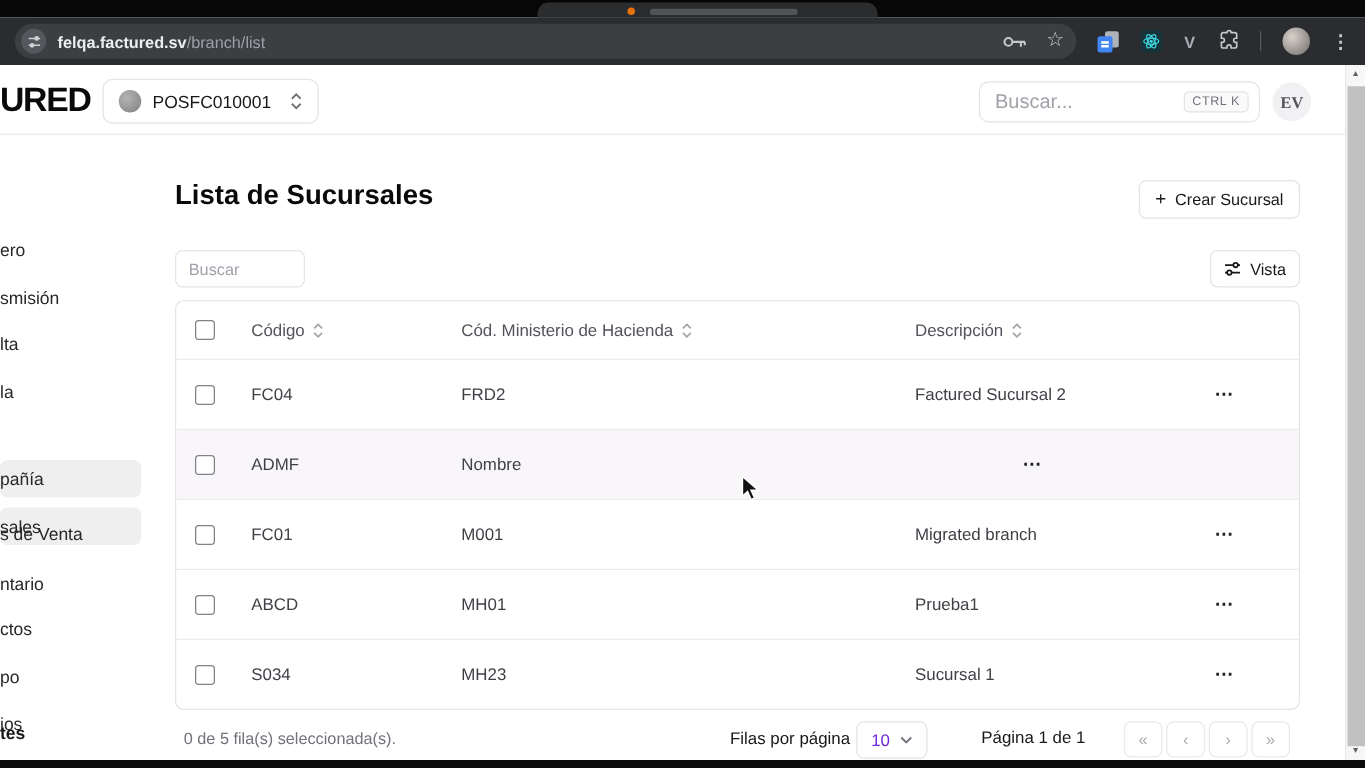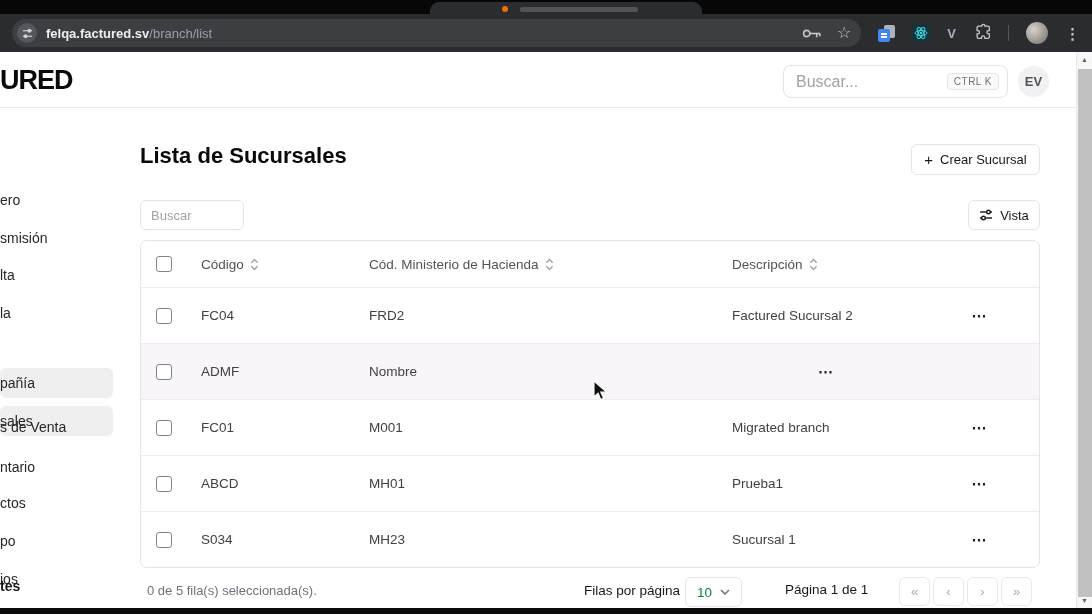--- a/index.html
+++ b/index.html
@@ -42,21 +42,21 @@
   .app { position:absolute; left:0; top:52px; width:1092px; height:562px; background:#fff; }
   .app-header { position:absolute; left:0; top:0; width:1076px; height:56px; border-bottom:1px solid #ebebeb; background:#fff; }
   .logo { position:absolute; left:0; top:13px; font-size:27px; font-weight:900; letter-spacing:-1px; color:#0a0a0a; }
   .company-select { position:absolute; left:82px; top:11px; width:173px; height:36px; border:1px solid #e4e4e7; border-radius:8px; background:#fff; display:flex; align-items:center; padding:0 12px; gap:9px; cursor:pointer; }
   .company-dot { width:18px; height:18px; border-radius:50%; background:radial-gradient(circle at 35% 35%, #b4b4b4, #7e7e7e); flex:none; }
   .company-label { font-size:14px; color:#18181b; flex:1; }
   .hdr-search { position:absolute; left:783px; top:13px; width:225px; height:33px; border:1px solid #e4e4e7; border-radius:8px; display:flex; align-items:center; padding:0 8px 0 12px; }
   .hdr-search input { border:0; outline:0; flex:1; min-width:0; font-size:16px; color:#18181b; font-family:"Liberation Sans",sans-serif; background:transparent; }
   .hdr-search input::placeholder { color:#a1a1aa; }
   .kbd { border:1px solid #e4e4e7; background:#fafafa; border-radius:4px; font-size:10px; color:#71717a; padding:2px 6px; letter-spacing:.5px; white-space:nowrap; }
-  .user-avatar { position:absolute; left:1018px; top:14px; width:31px; height:31px; border-radius:50%; background:#f1f1f3; color:#52525b; font-size:13px; font-weight:600; display:flex; align-items:center; justify-content:center; }
+  .user-avatar { position:absolute; left:1018px; top:14px; width:31px; height:31px; border-radius:50%; background:#f1f1f3; color:#52525b; font-size:13px; font-weight:600; display:flex; align-items:center; justify-content:center;font-family:Liberation Serif, serif; }
 
   
   .sidebar { position:absolute; left:0; top:80px; width:113px; }
   .side-item { position:absolute; left:0; width:113px; height:30px; line-height:30px; font-size:14px; color:#27272a; border-radius:6px; cursor:pointer; white-space:nowrap; overflow:hidden; }
   .side-item.active { background:#efefef;margin-top:32px; }
   .side-footer-item { position:absolute; left:0; top:526px; font-size:14px; font-weight:700; color:#18181b; cursor:pointer; }
 
   
   .page-title { position:absolute; left:140px; top:91px; font-size:22px; font-weight:700; color:#09090b; }
   .btn { border:1px solid #e4e4e7; border-radius:6px; background:#fff; color:#18181b; font-size:13px; display:flex; align-items:center; justify-content:center; gap:7px; cursor:pointer; font-family:"Liberation Sans",sans-serif; }
@@ -75,21 +75,21 @@
   .cell-check { padding-left:15px; }
   .checkbox { width:16px; height:16px; border:1.5px solid #818187; border-radius:3px; background:#fff; cursor:pointer; }
   .th { display:flex; align-items:center; gap:6px; font-size:13.5px; font-weight:500; color:#52525b; cursor:pointer; }
   .cell-actions { text-align:center; }
   .more-btn { background:none; border:0; font-size:15px; font-weight:700; color:#1f1f23; cursor:pointer; line-height:1; }
 
   
   .tfooter { position:absolute; left:140px; top:518px; width:900px; height:40px; }
   .sel-info { position:absolute; left:7px; top:13px; font-size:13px; color:#71717a; }
   .rpp-label { position:absolute; left:444px; top:13px; font-size:13.5px; font-weight:500; color:#18181b; }
-  .rpp-select { position:absolute; left:545px; top:7px; width:57px; height:30px; border:1px solid #e4e4e7; border-radius:6px; background:#fff; display:flex; align-items:center; justify-content:center; gap:8px; font-size:13.5px; color:#15803d; cursor:pointer; }
+  .rpp-select { position:absolute; left:545px; top:7px; width:57px; height:30px; border:1px solid #e4e4e7; border-radius:6px; background:#fff; display:flex; align-items:center; justify-content:center; gap:8px; font-size:13.5px; color:#6d28d9; cursor:pointer; }
   .page-info { position:absolute; left:645px; top:12px; font-size:13.5px; font-weight:500; color:#18181b; }
   .pager { position:absolute; left:759px; top:7px; display:flex; gap:3px; }
   .pg-btn { width:31px; height:29px; border:1px solid #e9e9ec; border-radius:6px; background:#fff; color:#a9a9b0; font-size:13px; display:flex; align-items:center; justify-content:center; cursor:default; font-family:"Liberation Sans",sans-serif; }
 
   .bottom-strip { position:absolute; left:0; bottom:0; width:1092px; height:6px; background:#0b0b0c; }
   .cursor { position:absolute; left:592px; top:380px; pointer-events:none; }
 </style>
 </head>
 <body>
 
@@ -154,20 +154,30 @@
       <div class="chrome-sep"></div>
       <div class="chrome-avatar"></div>
       <div class="kebab">⋮</div>
     </div>
   </div>
 
   <div class="app">
 
     <div class="app-header">
       <div class="logo">URED</div>
+      <div class="company-select">
+        <div class="company-dot"></div>
+        <span class="company-label">POSFC010001</span>
+        <svg width="10" height="14" viewBox="0 0 10 14">
+            <g stroke="#71717a" stroke-width="1.5" fill="none">
+              <polyline points="1.5,5 5,1.5 8.5,5"></polyline>
+              <polyline points="1.5,9 5,12.5 8.5,9"></polyline>
+            </g>
+          </svg>
+      </div>
       <div class="hdr-search">
         <input placeholder="Buscar..." style="">
         <span class="kbd">CTRL K</span>
       </div>
       <div class="user-avatar">EV</div>
     </div>
 
     <nav class="sidebar">
 
         <div class="side-item" style="top: 53px;"><span>ero</span></div>

